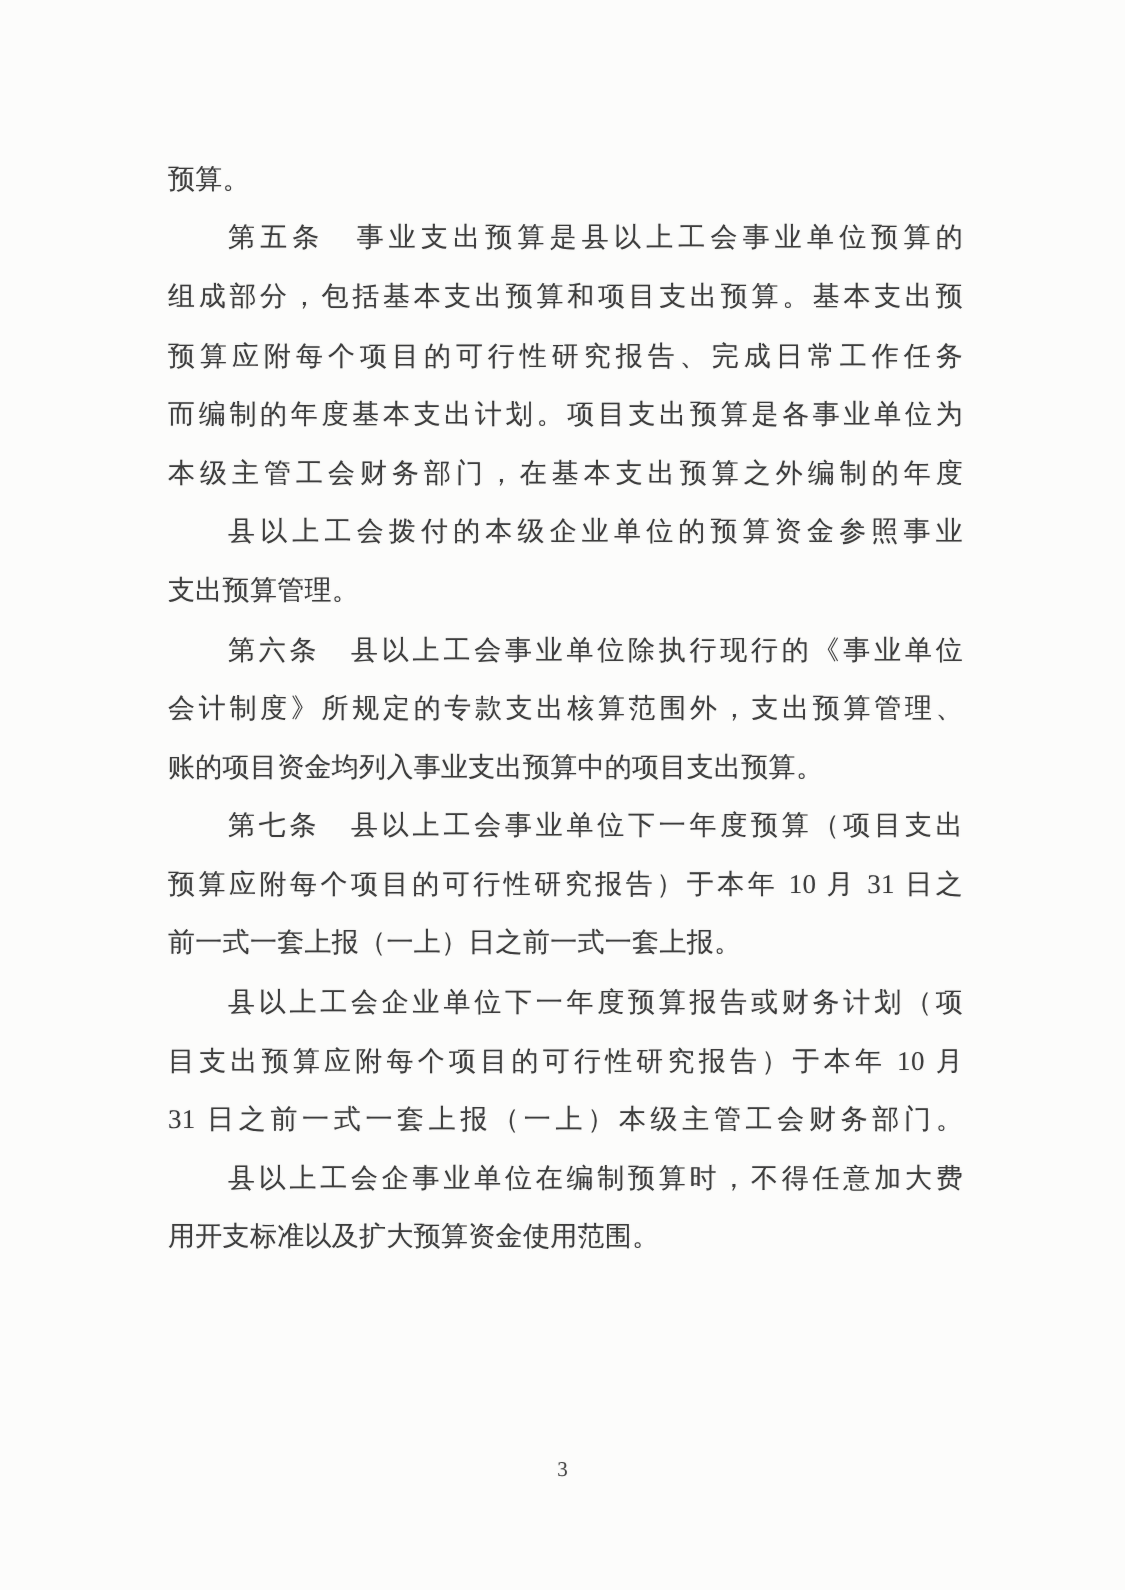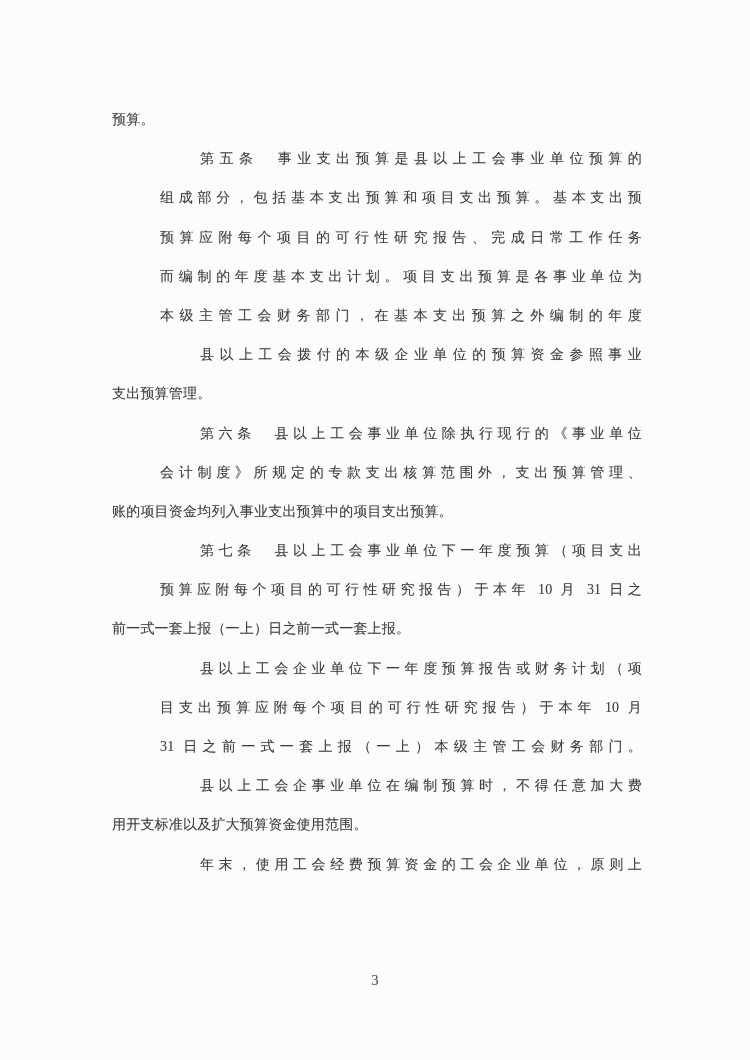--- a/index.html
+++ b/index.html
@@ -18,36 +18,35 @@
     height:1060px;
     background:var(--paper);
     overflow:hidden;
     font-family:"Liberation Serif","DejaVu Serif",serif;
   }
   .text-block{
     position:absolute;
     left:112px;
     top:100px;
     width:530px;
-    font-size:14px;
+    font-size:18px;
     line-height:39.2px;
     color:var(--ink);
     text-shadow:0 0 1px rgba(90,90,90,0.35);
     letter-spacing:0.2px;
   }
   .ln{
     height:39.2px;
     white-space:pre-wrap;
     text-align:left;
   }
   
   .ln.j{
     text-align:justify;
     text-align-last:justify;
-    margin-left:48px;
   }
   
   .ln.ind{
     padding-left:40px;
   }
   .page-num{
     position:absolute;
     left:0;
     top:973px;
     width:750px;
@@ -75,16 +74,15 @@
     <div class="ln j">会计制度》所规定的专款支出核算范围外，支出预算管理、</div>
     <div class="ln">账的项目资金均列入事业支出预算中的项目支出预算。</div>
     <div class="ln j ind">第七条　县以上工会事业单位下一年度预算（项目支出</div>
     <div class="ln j">预算应附每个项目的可行性研究报告）于本年 10 月 31 日之</div>
     <div class="ln">前一式一套上报（一上）日之前一式一套上报。</div>
     <div class="ln j ind">县以上工会企业单位下一年度预算报告或财务计划（项</div>
     <div class="ln j">目支出预算应附每个项目的可行性研究报告）于本年 10 月</div>
     <div class="ln j">31 日之前一式一套上报（一上）本级主管工会财务部门。</div>
     <div class="ln j ind">县以上工会企事业单位在编制预算时，不得任意加大费</div>
     <div class="ln">用开支标准以及扩大预算资金使用范围。</div>
-    <div class="ln j ind">年末，使用工会经费预算资金的工会企业单位，原则上</div>
   </div>
   <div class="page-num">3</div>
 </div>
 
 </body></html>

